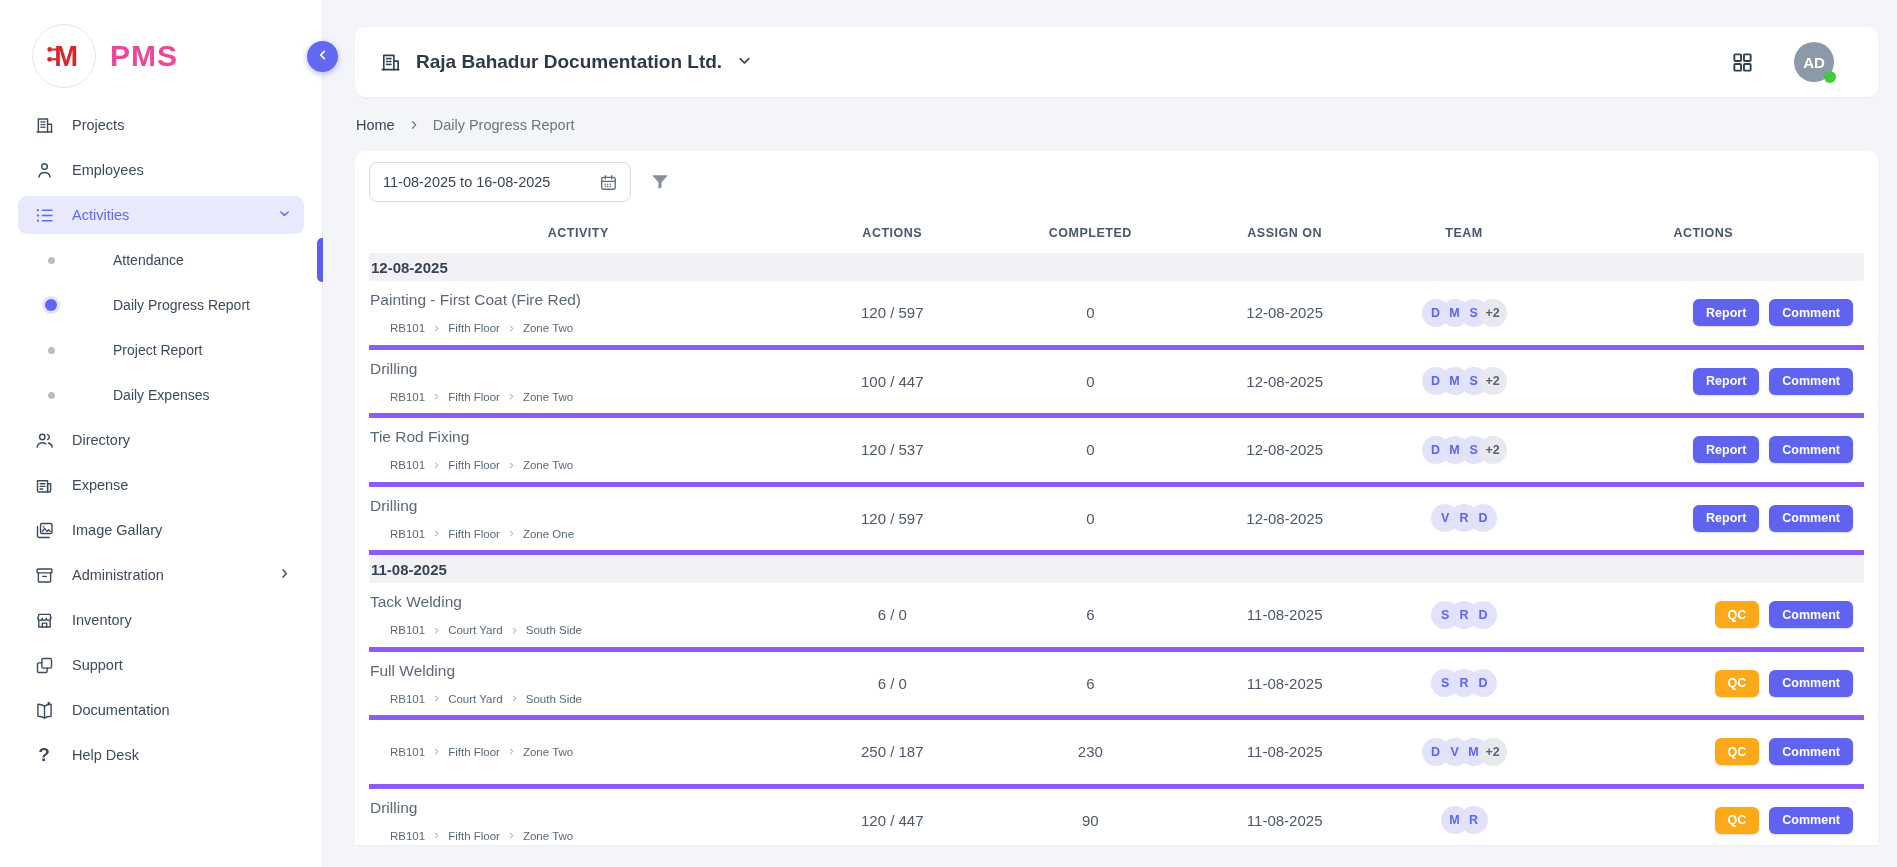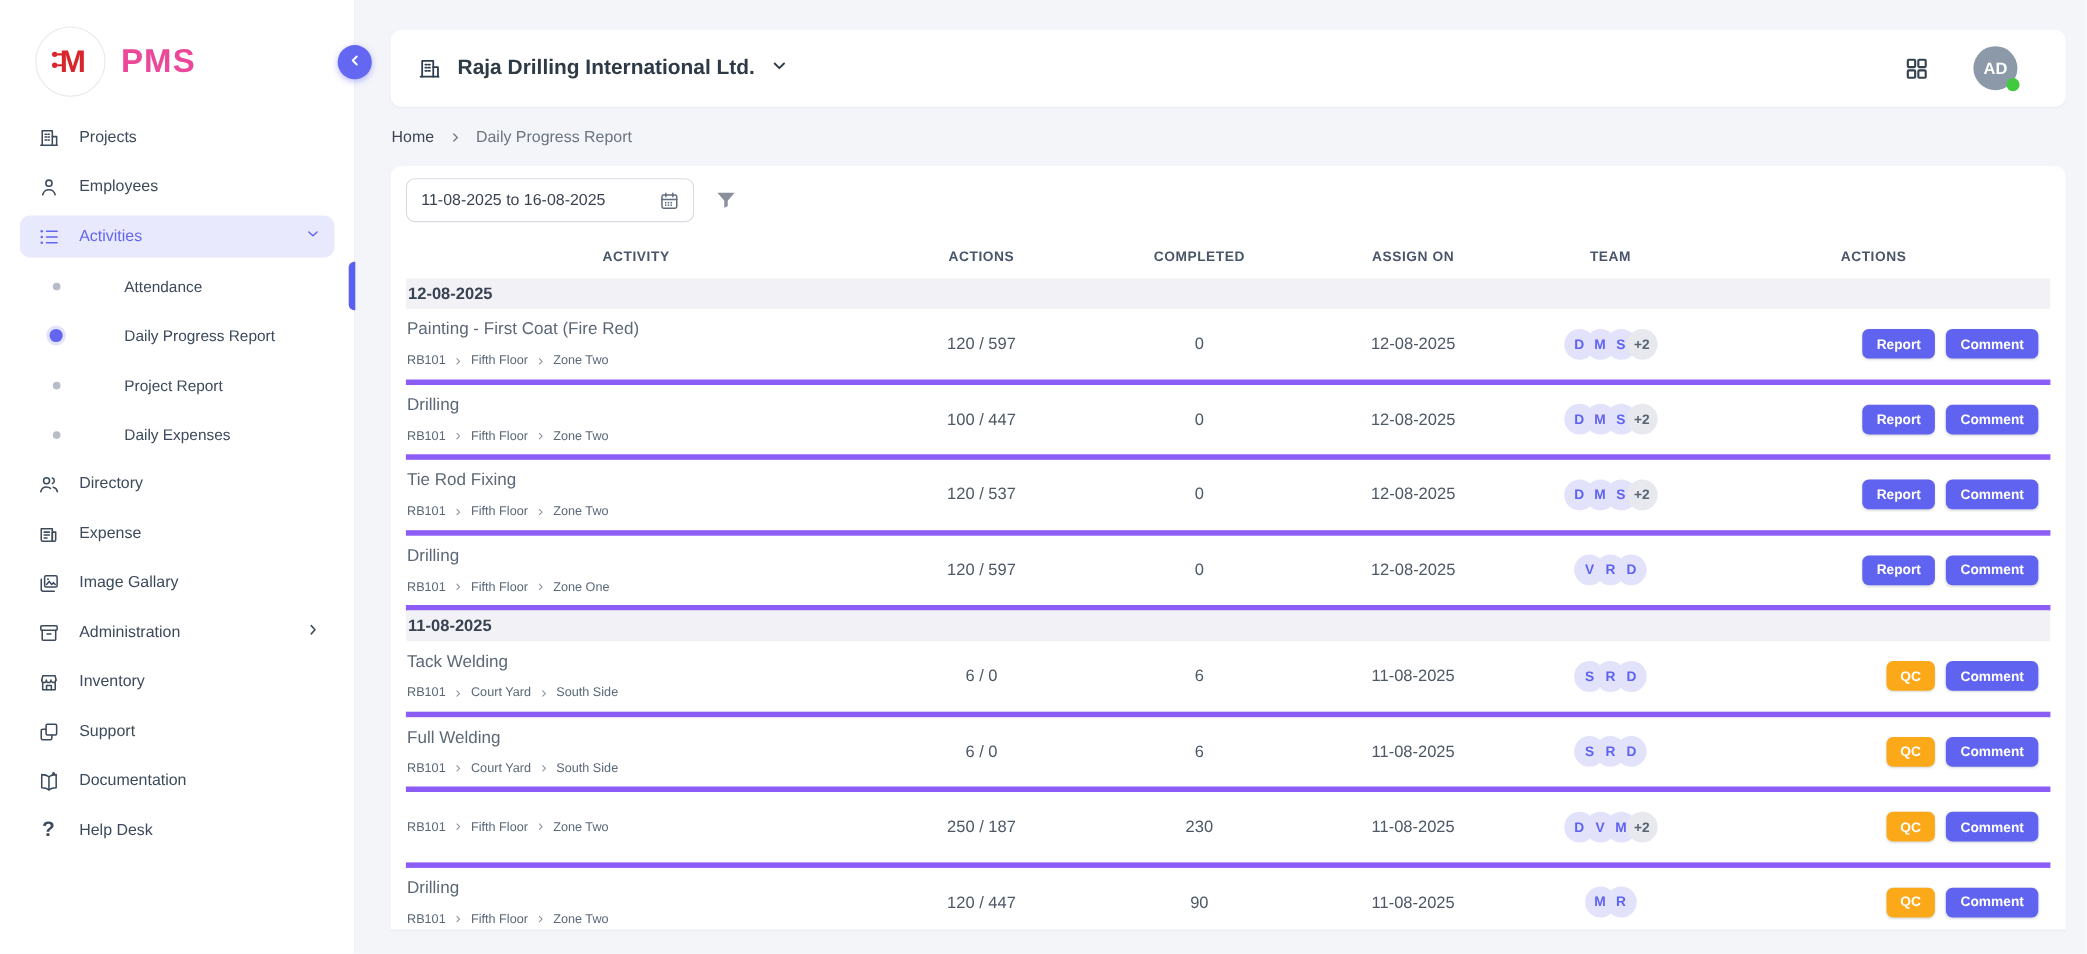--- a/index.html
+++ b/index.html
@@ -58,21 +58,21 @@
 
   .thead { display:grid; grid-template-columns:28% 14% 12.5% 13.5% 10.5% 21.5%; margin-top:24px; margin-bottom:13px; }
   .thead div { text-align:center; font-size:12.5px; font-weight:700; color:#49566a; letter-spacing:.5px; }
 
   .group-band { height:28px; background:#f2f2f6; display:flex; align-items:center; padding-left:2px; border-radius:2px; }
   .group-band span { font-size:15px; font-weight:700; color:#394252; }
 
   .trow { display:grid; grid-template-columns:28% 14% 12.5% 13.5% 10.5% 21.5%; align-items:center; height:68.5px; border-bottom:5px solid #8b5cf6; }
   .cell-activity { display:flex; flex-direction:column; gap:13px; padding-left:1px; }
   .act-name { font-size:15.5px; color:#5d6877; }
-  .act-path { display:flex; align-items:center; gap:7px; font-size:11.5px; color:#5a6878; font-weight:500; }
+  .act-path { display:flex; align-items:center; gap:7px; font-size:11.5px; color:#5a6878; font-weight:500;margin-left:20px; }
   .path-sep svg { width:9px; height:9px; fill:none; stroke:#8a93a0; stroke-width:2.6; stroke-linecap:round; stroke-linejoin:round; display:block; }
   .cell-num { text-align:center; font-size:15px; color:#4d5866; }
   .cell-team { display:flex; justify-content:center; }
   .tavatar { width:28px; height:28px; border-radius:50%; background:#e2e2fb; color:#5f63f2; font-size:12.5px; font-weight:700; display:flex; align-items:center; justify-content:center; border:0; }
   .tavatar + .tavatar { margin-left:-9px; }
   .tavatar.more { background:#e7e9ee; color:#5a6472; }
   .cell-actions { display:flex; justify-content:flex-end; gap:10px; padding-right:11px; }
   .btn { height:27px; border:none; border-radius:6px; padding:0 13px; font-size:12.5px; font-weight:700; color:#fff; cursor:pointer; font-family:inherit; box-shadow:0 1px 2px rgba(16,24,40,.15); }
   .btn.indigo { background:#5f63f0; }
   .btn.orange { background:#fba918; }
@@ -247,21 +247,21 @@
   <main>
 
     <div class="topbar">
       <div class="tb-left">
         <svg class="bld" viewBox="0 0 24 24">
             <path d="M5 19.5V4.5h10.5v15"></path>
             <path d="M15.5 10.5H20v9"></path>
             <path d="M3.5 19.5h17"></path>
             <path d="M8 8h1.4M11 8h1.4M8 11h1.4M11 11h1.4M8 14h1.4M11 14h1.4"></path>
           </svg>
-        <span class="company">Raja Drilling International Ltd.</span>
+        <span class="company">Raja Bahadur Documentation Ltd.</span>
         <span class="chev"><svg viewBox="0 0 24 24">
               <path d="M6 9.5 12 15.5l6-6"></path>
             </svg></span>
       </div>
       <div class="tb-right">
         <span class="grid-icon">
           <svg viewBox="0 0 24 24" fill="none" stroke="#33404f" stroke-width="2">
               <rect x="3.5" y="3.5" width="7" height="7" rx="1"></rect>
               <rect x="13.5" y="3.5" width="7" height="7" rx="1"></rect>
               <rect x="3.5" y="13.5" width="7" height="7" rx="1"></rect>

